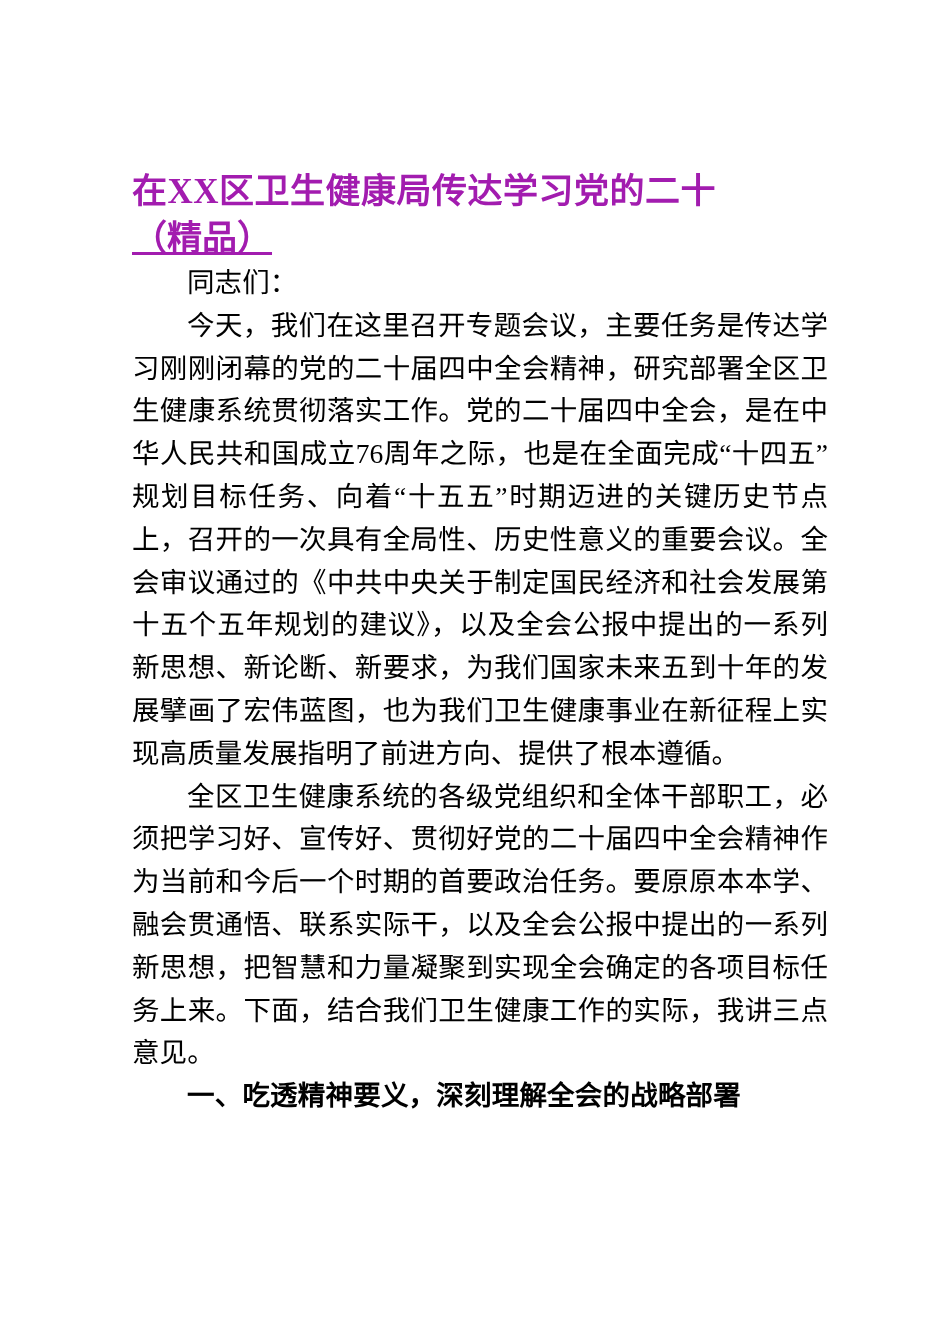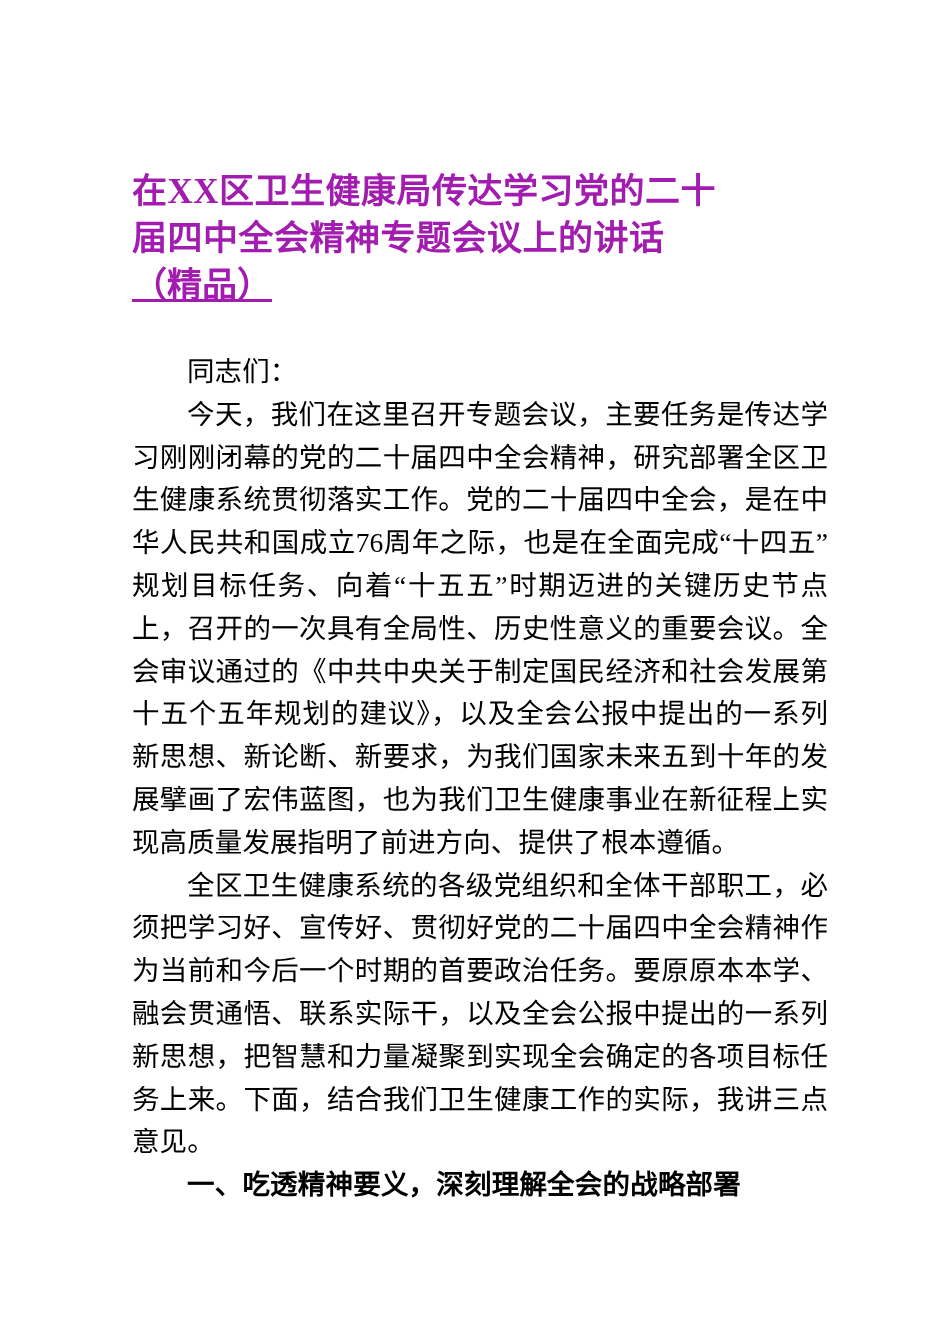--- a/index.html
+++ b/index.html
@@ -45,21 +45,20 @@
     display: block;
     white-space: nowrap;
   }
   .doc-title .tline.t3 {
     letter-spacing: 0;
     text-decoration: underline;
   }
 
   
   .body-block {
-    margin-top: 42px;
   }
 
   p.para {
     margin: 0;
     padding: 0;
     font-family: "Liberation Serif", "DejaVu Serif", serif;
     font-size: 27.5px;
     line-height: 42.8px;
     color: #000000;
     text-align: justify;
@@ -88,21 +87,20 @@
   }
 </style>
 </head>
 <body>
 
 <div class="page">
   <div class="content">
 
     <h1 class="doc-title">
       <span class="tline t1">在XX区卫生健康局传达学习党的二十</span>
-      <span class="tline t2">届四中全会精神专题会议上的讲话</span>
       <span class="tline t3">（精品）</span>
     </h1>
 
     <div class="body-block">
 
       <p class="para salutation">同志们：</p>
 
       <p class="para">今天，我们在这里召开专题会议，主要任务是传达学习刚刚闭幕的党的二十届四中全会精神，研究部署全区卫生健康系统贯彻落实工作。党的二十届四中全会，是在中华人民共和国成立76周年之际，也是在全面完成“十四五”规划目标任务、向着“十五五”时期迈进的关键历史节点上，召开的一次具有全局性、历史性意义的重要会议。全会审议通过的《中共中央关于制定国民经济和社会发展第十五个五年规划的建议》，以及全会公报中提出的一系列新思想、新论断、新要求，为我们国家未来五到十年的发展擘画了宏伟蓝图，也为我们卫生健康事业在新征程上实现高质量发展指明了前进方向、提供了根本遵循。</p>
 
       <p class="para">全区卫生健康系统的各级党组织和全体干部职工，必须把学习好、宣传好、贯彻好党的二十届四中全会精神作为当前和今后一个时期的首要政治任务。要原原本本学、融会贯通悟、联系实际干，以及全会公报中提出的一系列新思想，把智慧和力量凝聚到实现全会确定的各项目标任务上来。下面，结合我们卫生健康工作的实际，我讲三点意见。</p>

